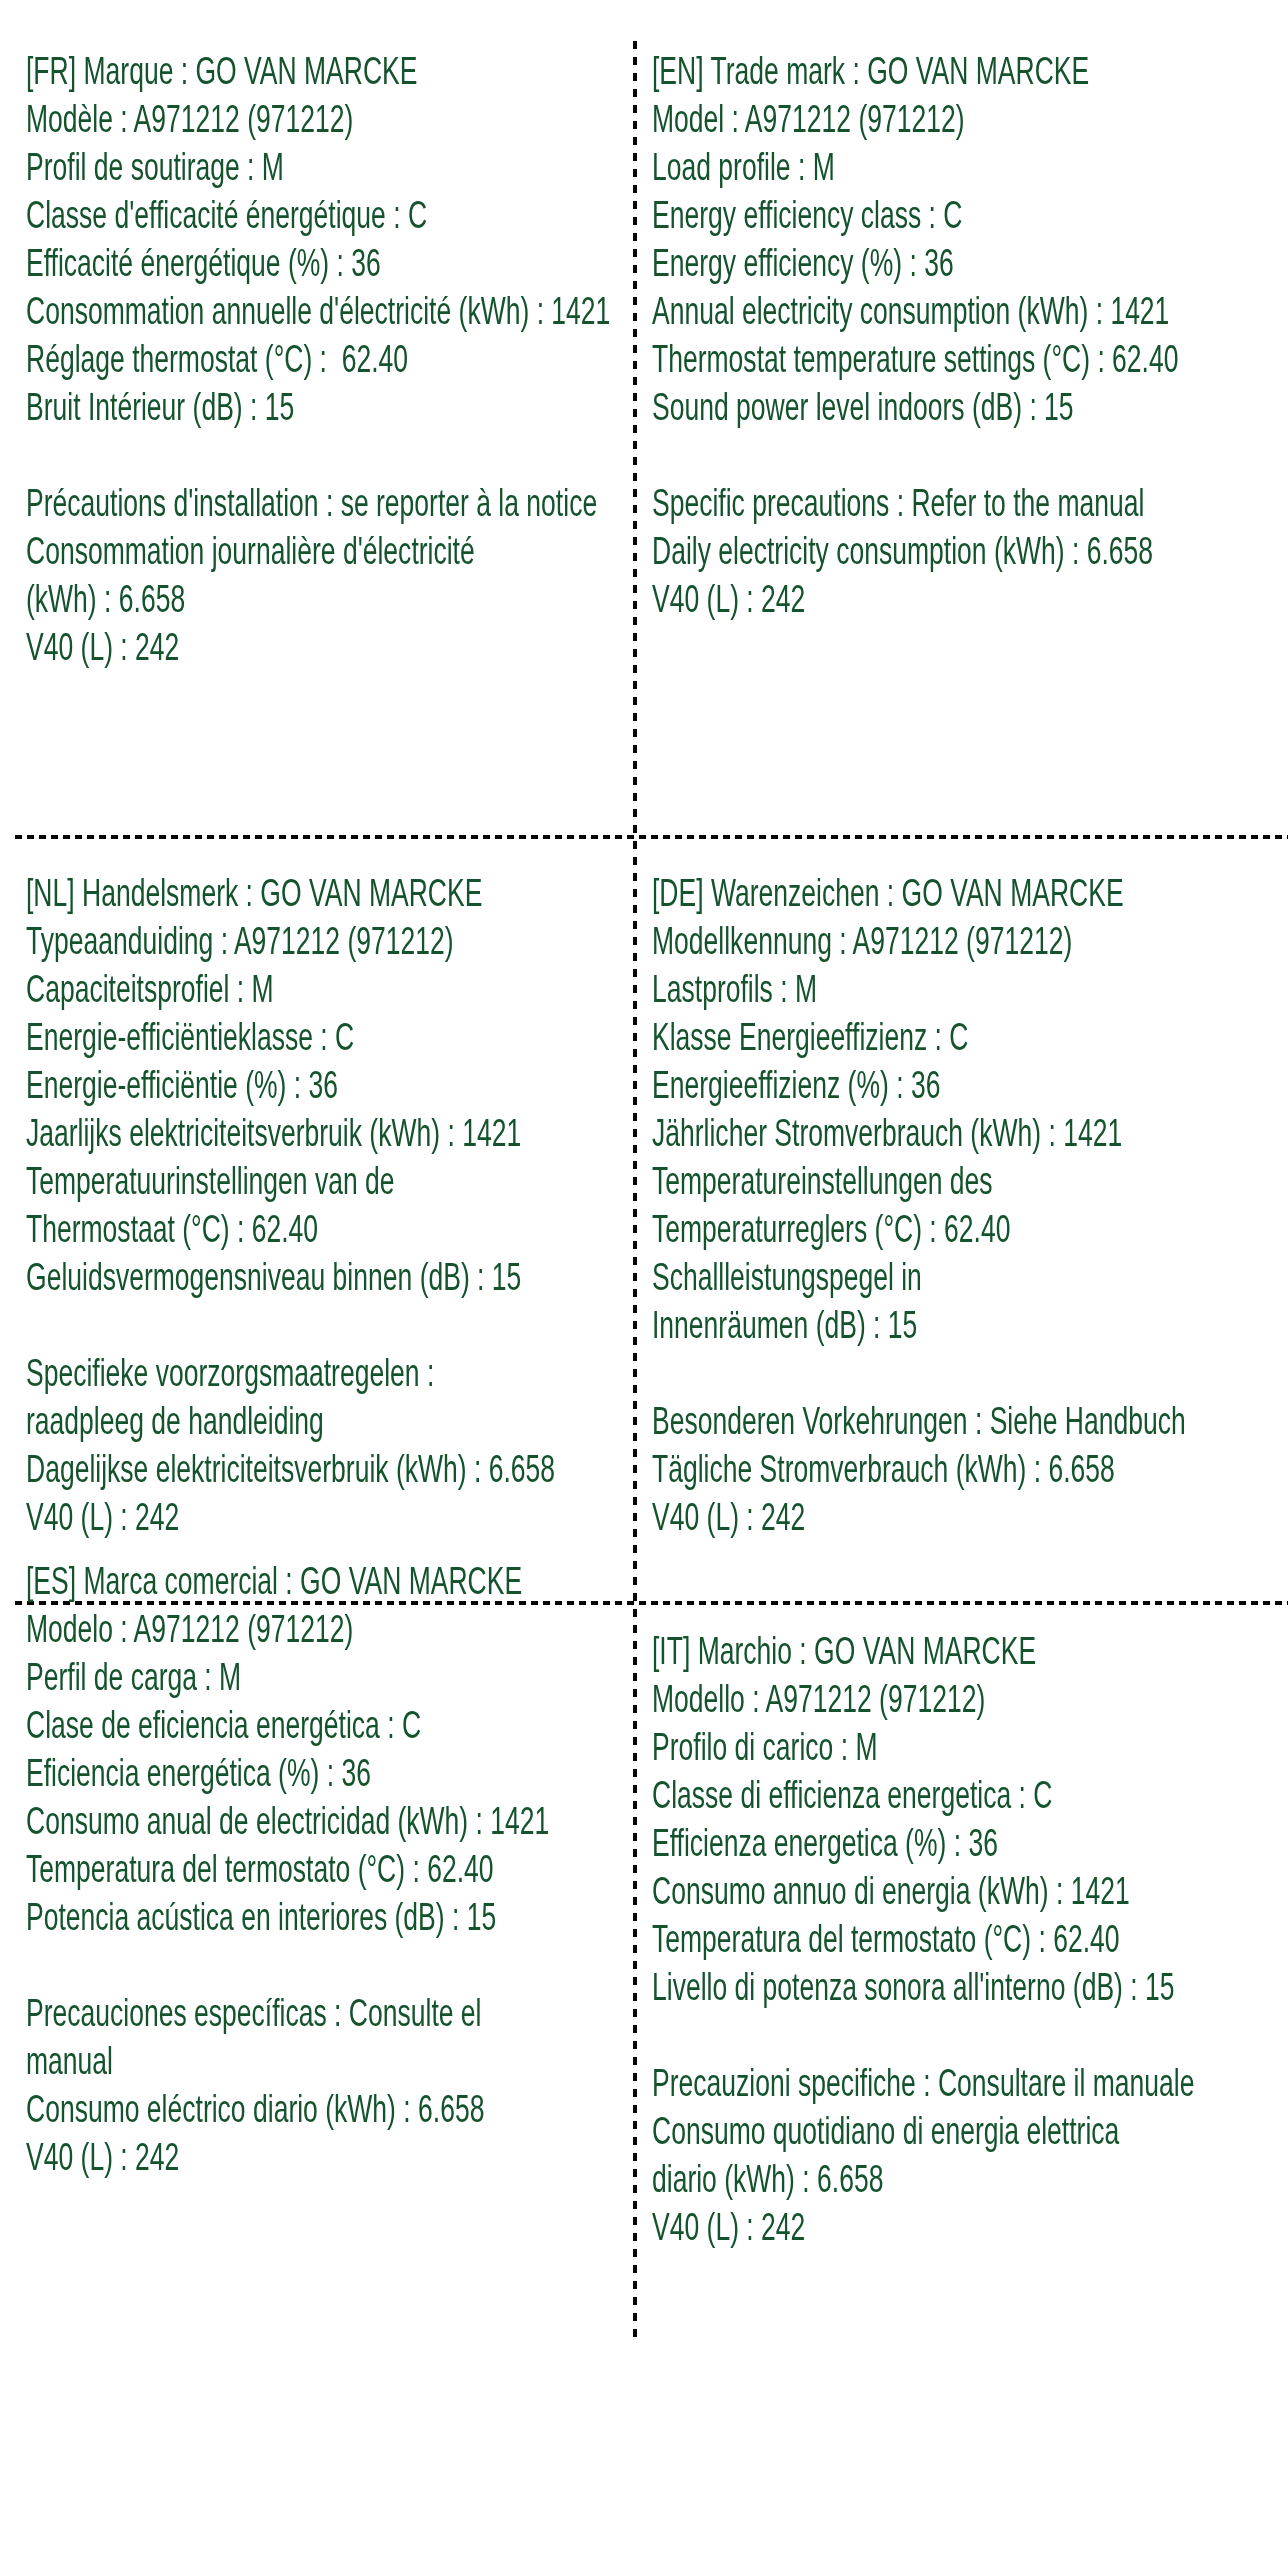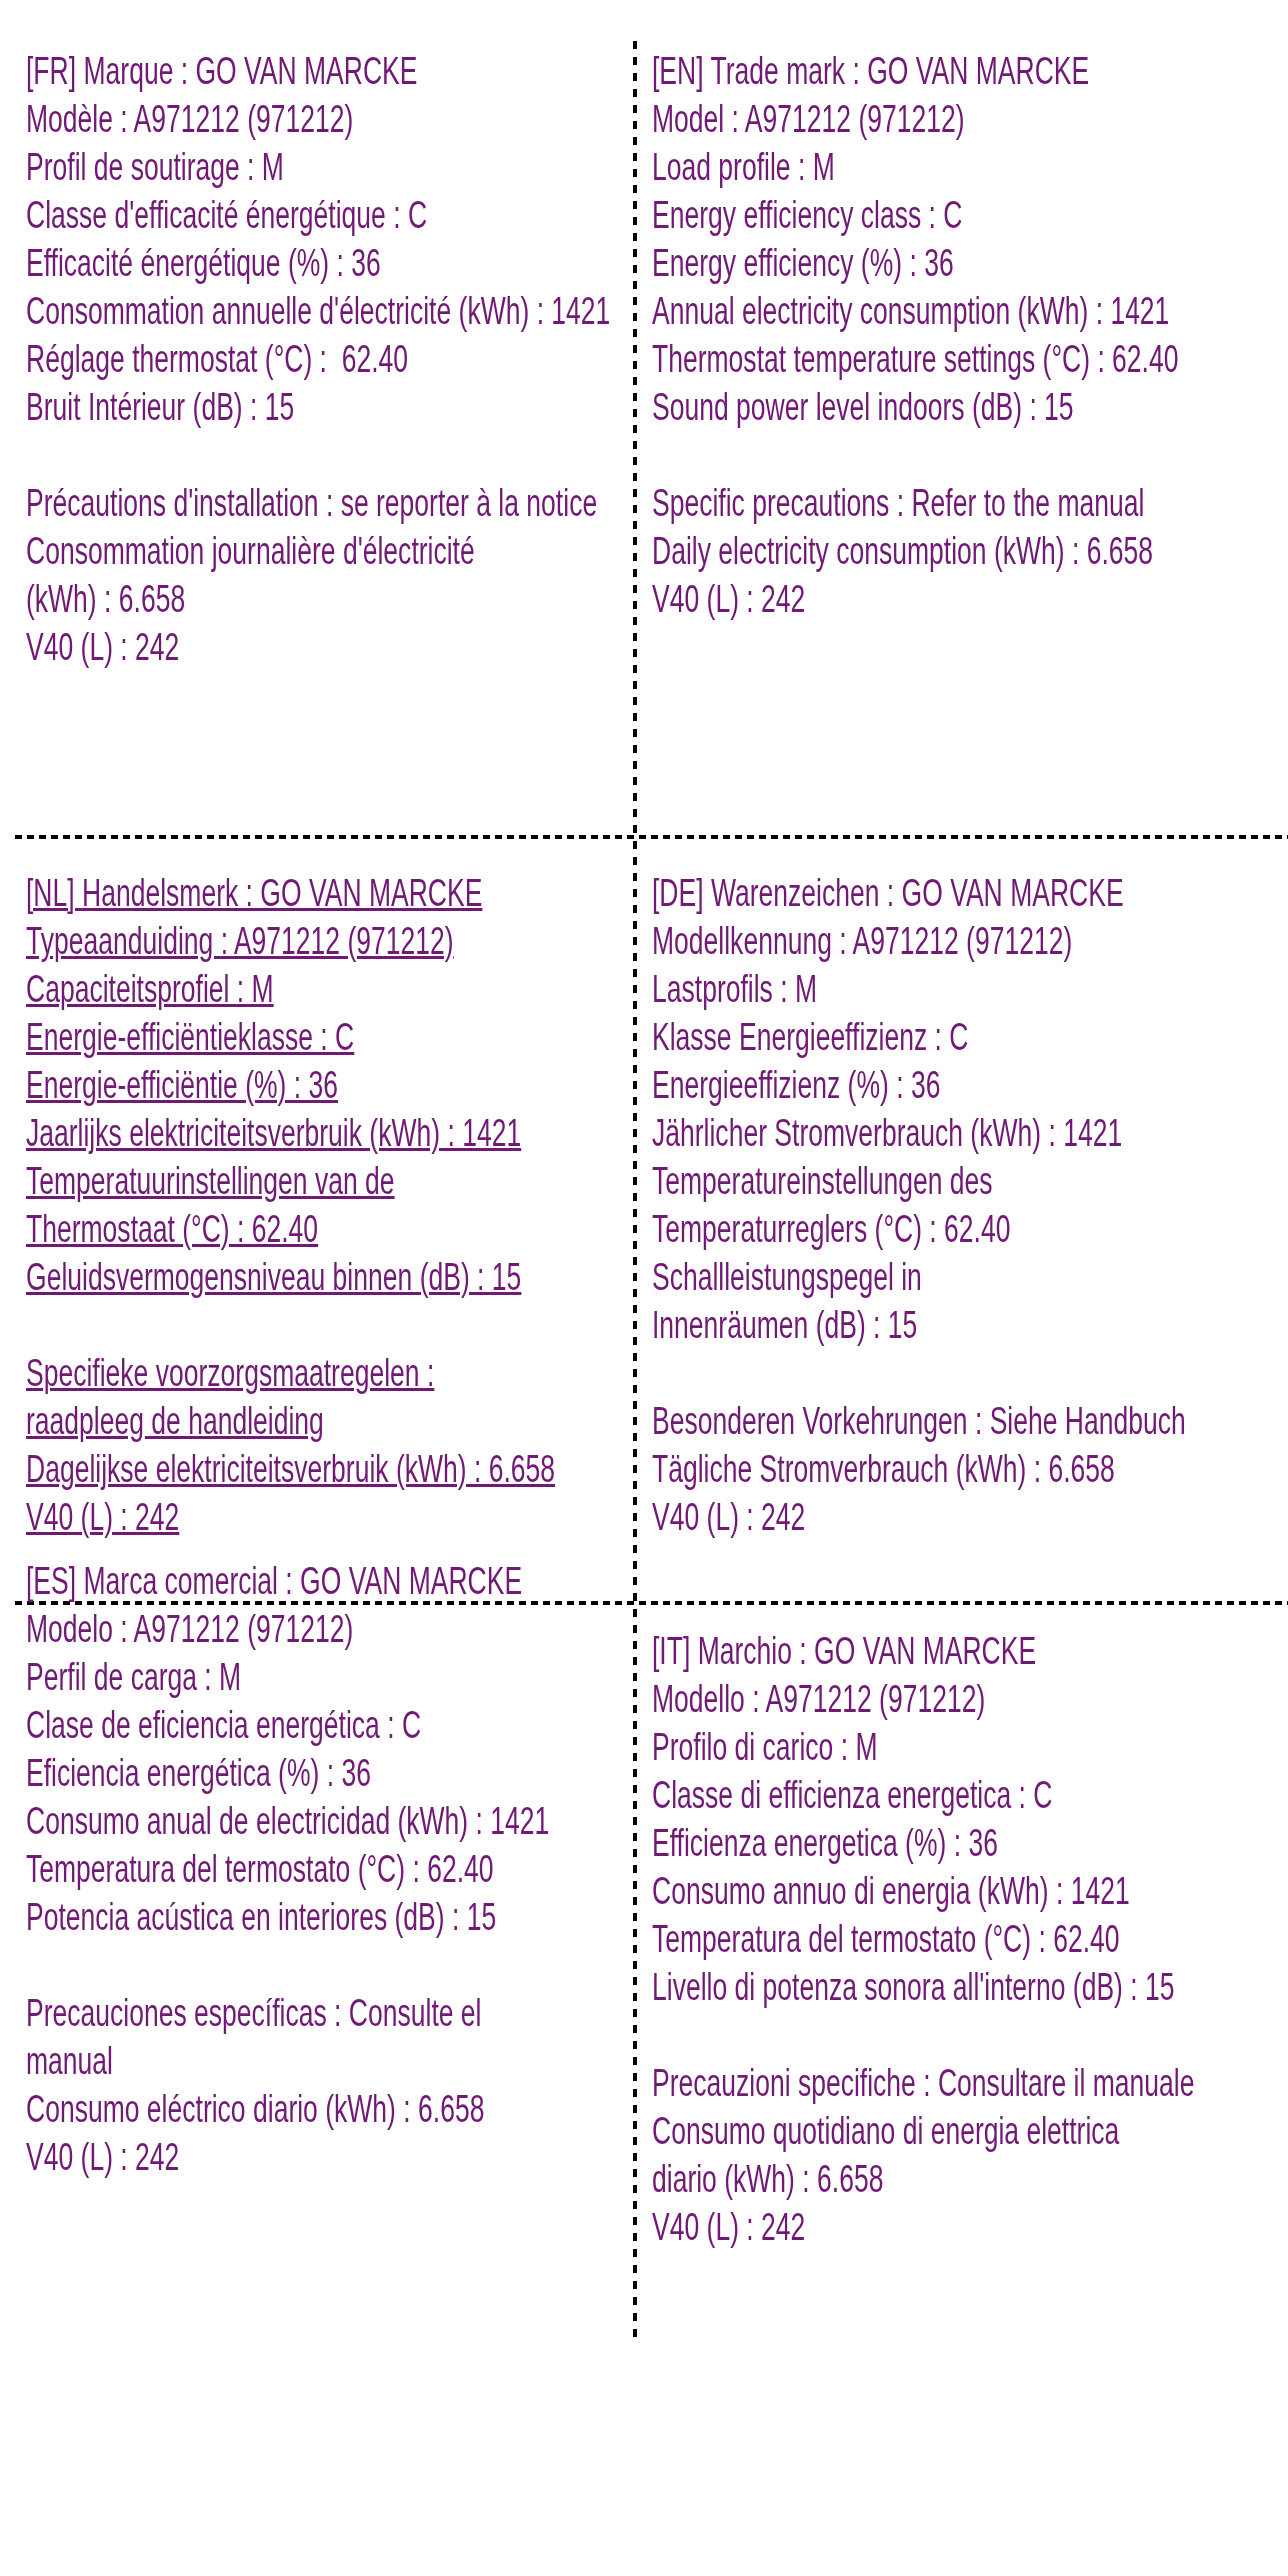--- a/index.html
+++ b/index.html
@@ -3,21 +3,21 @@
 <meta charset="utf-8">
 <style>
   html, body { margin: 0; padding: 0; background: #ffffff; }
   #page {
     position: relative;
     width: 1288px;
     height: 2576px;
     background: #ffffff;
     overflow: hidden;
     font-family: "Liberation Sans", "DejaVu Sans", sans-serif;
-    color: #701a75;
+    color: #14532d;
   }
   .vdivider {
     position: absolute;
     left: 633px;
     top: 41px;
     width: 4.2px;
     height: 2304px;
     background: repeating-linear-gradient(to bottom, #000 0 7.6px, transparent 7.6px 16px);
   }
   .hdivider {
@@ -25,21 +25,21 @@
     left: 15.3px;
     width: 1273px;
     height: 4.2px;
     background: repeating-linear-gradient(to right, #000 0 6.8px, transparent 6.8px 12px);
   }
   #hdivider-1 { top: 835px; }
   #hdivider-2 { top: 1601px; }
   .cell { position: absolute; }
   #cell-fr { left: 25.5px;  top: 47px;   }
   #cell-en { left: 652px; top: 47px;   }
-  #cell-nl { left: 25.5px;  top: 869px; text-decoration: underline; }
+  #cell-nl { left: 25.5px;  top: 869px; }
   #cell-de { left: 652px; top: 869px; }
   #cell-es { left: 25.5px;  top: 1557px; }
   #cell-it { left: 652px; top: 1627px; }
   .cell-text {
     transform: scaleX(0.68);
     transform-origin: 0 0;
     width: 918px;
   }
   .line {
     height: 48px;

